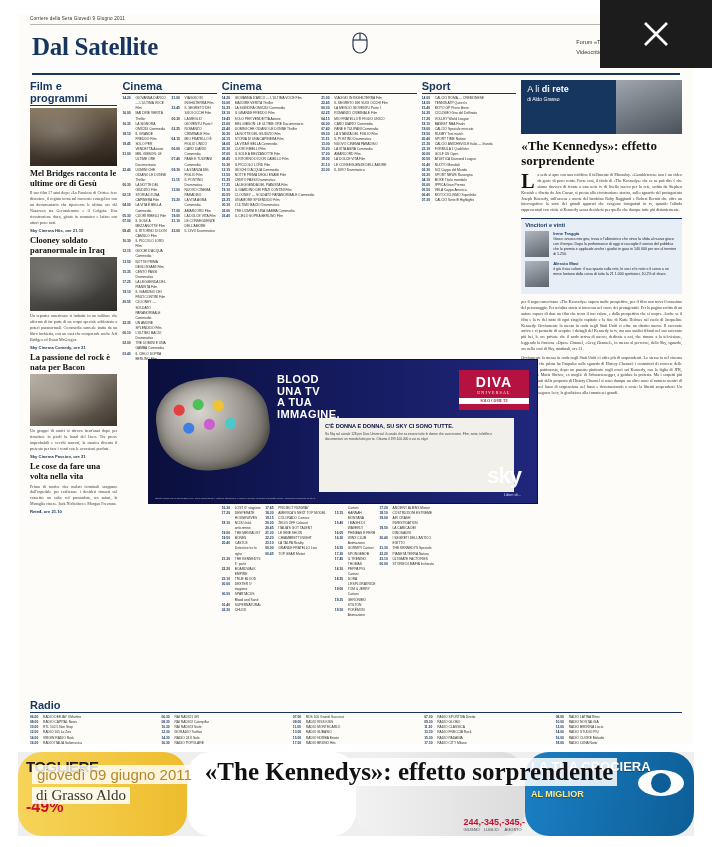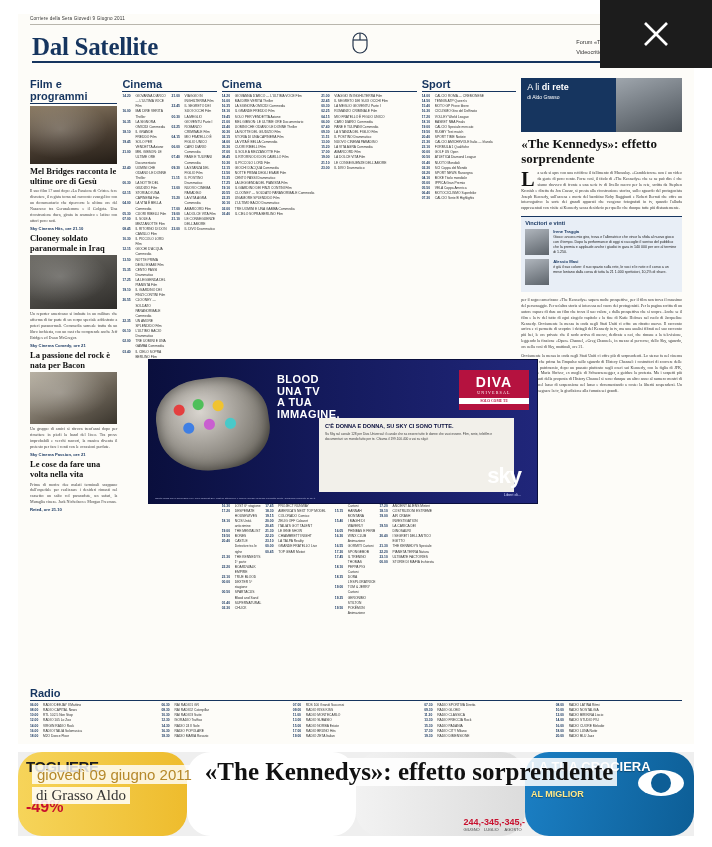--- a/index.html
+++ b/index.html
@@ -45,21 +45,21 @@
     font-size: 4.6px;
     color: #333;
     padding: 2px 10px 0 12px;
     letter-spacing: .2px;
   }
   .rule { height:1px; background:#b9b6ad; margin: 3px 12px 0 12px; }
 
   
   .masthead {
     display:flex; align-items:flex-end; justify-content:space-between;
-    padding: 6px 14px 0 14px;
+    padding: 6px 14px 12px 14px;
     gap: 20px;
   }
   .masthead-title {
     font-family: "Liberation Serif", serif;
     font-weight: bold;
     font-size: 25px;
     color: #16355f;
     letter-spacing: -0.3px;
   }
   .masthead-right {
@@ -70,21 +70,21 @@
     line-height: 1.75;
     padding-bottom: 3px;
   }
   .masthead-mouse { padding-bottom:2px; margin-right:14px; color:#26364d; }
 
   .mast-rule { height: 2px; background:#16355f; margin: 0 14px; }
 
   
   .grid {
     display: flex;
-    padding: 15px 12px 0 12px;
+    padding: 5px 12px 0 12px;
     gap: 5px;
     height: 620px;
   }
   .col { position: relative; }
   .col-film { width: 88px; }
   .col-cinema { width: 95px; }
   .col-prog { width: 195px; }
   .col-sport { width: 95px; }
   .col-right { width: 162px; }
 

